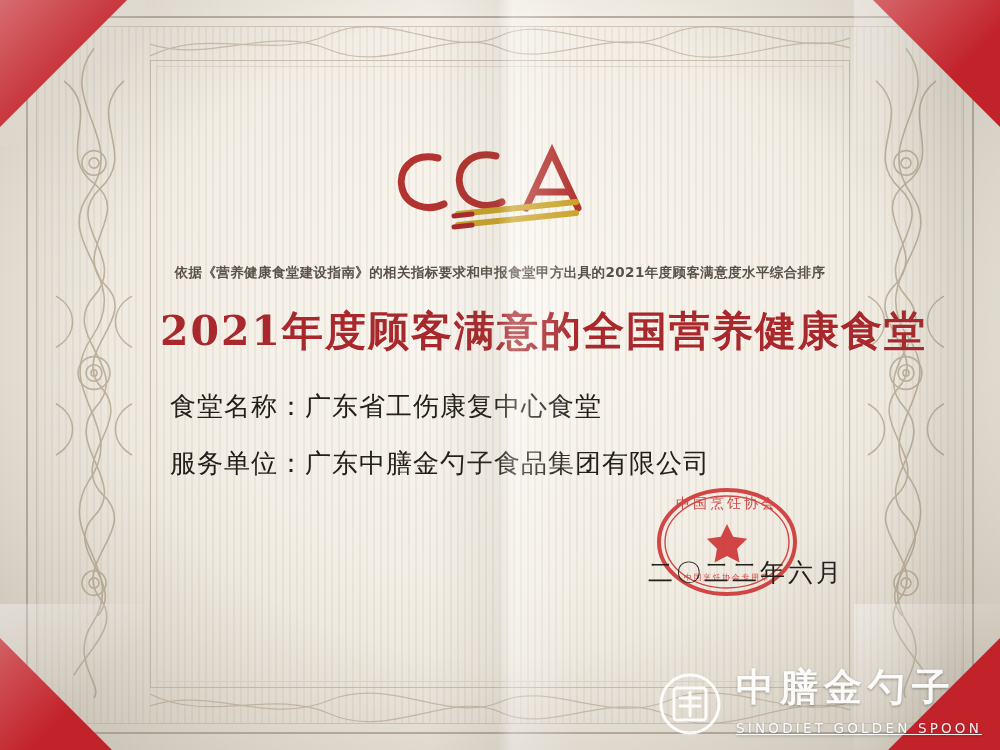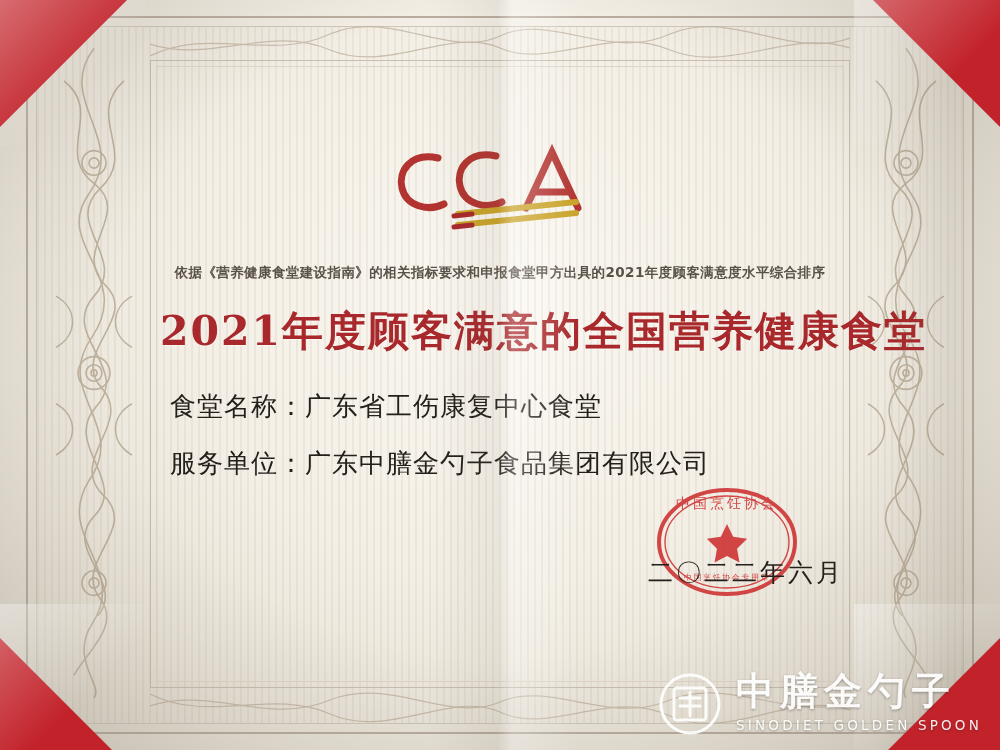--- a/index.html
+++ b/index.html
@@ -107,32 +107,33 @@
   }
   .seal svg{width:100%;height:100%;display:block;}
   .date{
     position:absolute;left:648px;top:556px;width:180px;text-align:center;
     font-size:25px;color:#23201c;letter-spacing:3px;
     font-family:"DejaVu Sans","Liberation Sans",sans-serif;
     white-space:nowrap;
   }
   
   .brand{
-    position:absolute;right:18px;bottom:14px;display:flex;align-items:flex-start;gap:14px;
+    position:absolute;right:18px;bottom:14px;display:flex;align-items:flex-end;gap:14px;
     opacity:.92;
   }
   .brand .bmark{width:64px;height:64px;}
   .brand .btext{color:#ffffff;text-shadow:0 1px 3px rgba(0,0,0,.35);}
   .brand .bcn{
     font-size:38px;letter-spacing:6px;line-height:1;
     font-family:"DejaVu Serif","Liberation Serif",serif;font-weight:700;
   }
   .brand .ben{
-    font-size:13.5px;letter-spacing:3.2px;margin-top:7px;
+    font-size:13.5px;letter-spacing:3.2px;margin-top:14px;
     font-family:"DejaVu Sans","Liberation Sans",sans-serif;
+    text-decoration:underline;
   }
 </style>
 </head>
 <body>
 
 <div id="cert">
 
   <div class="frame-outer"></div>
   <div class="frame-band"></div>
   <div class="frame-inner"></div>

